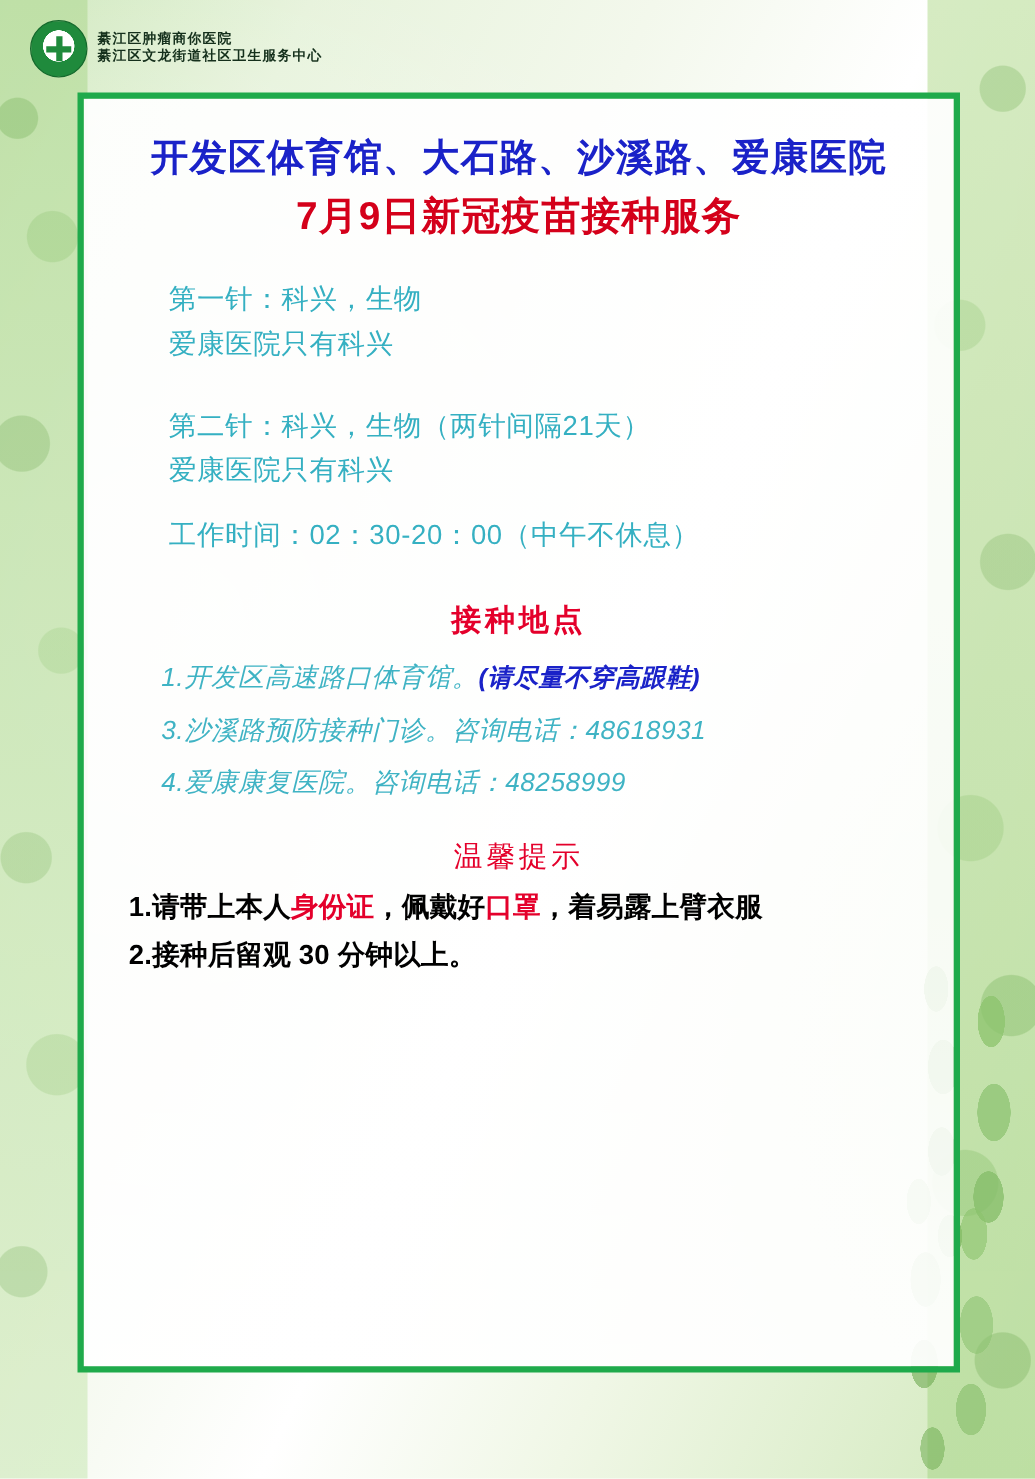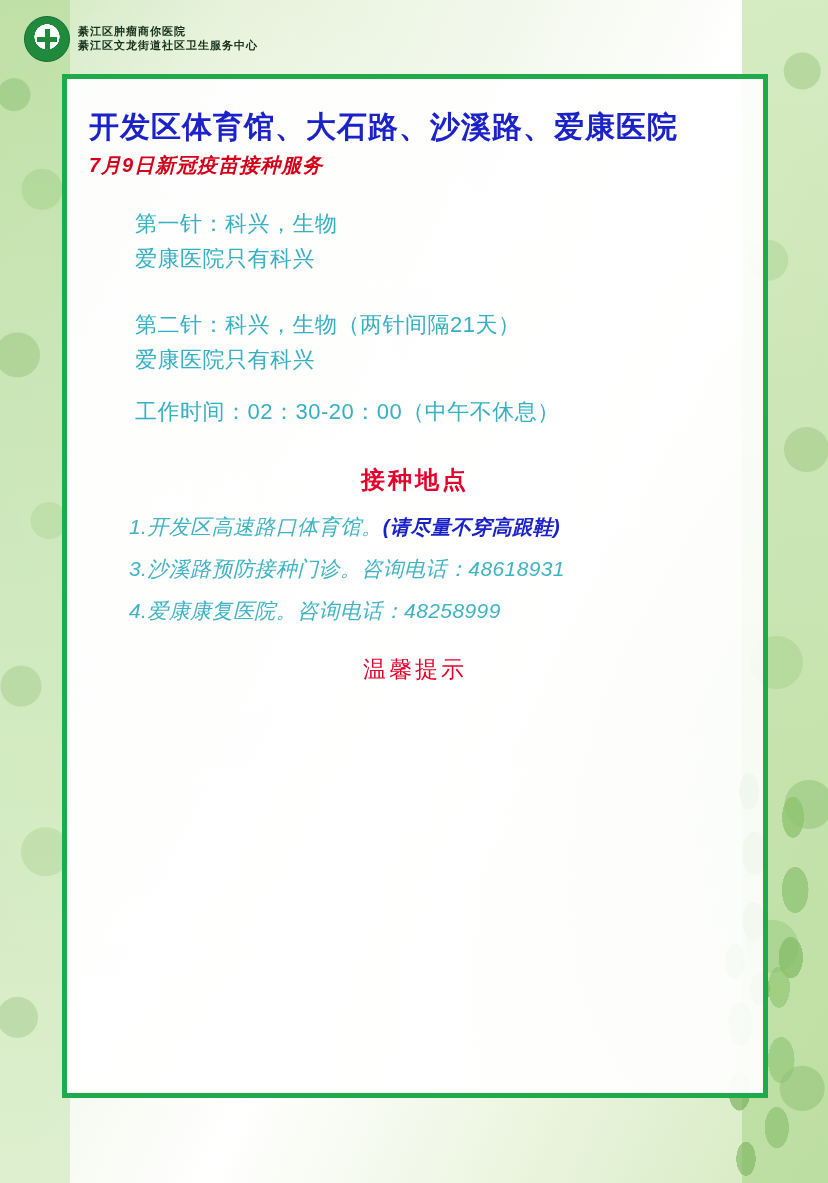--- a/index.html
+++ b/index.html
@@ -140,34 +140,33 @@
     height: 1024px;
     box-sizing: border-box;
     border: 5px solid #1faa4b;
     background:
       linear-gradient(180deg, rgba(255,255,255,0.92) 0%, rgba(255,255,255,0.86) 60%, rgba(255,255,255,0.94) 100%);
     padding: 26px 22px 14px 22px;
     z-index: 3;
   }
 
   .title-line {
-    text-align: left;
+    text-align: center;
     font-weight: bold;
     font-size: 30px;
     letter-spacing: 1px;
     color: #1a22c8;
     text-shadow: 1px 1px 0 rgba(255,255,255,0.9);
     line-height: 1.45;
     white-space: nowrap;
   }
   .title-line.second {
     color: #d4001a;
-    font-size: 20px;
+    font-size: 31px;
     margin-top: 2px;
-    font-style: italic;
   }
 
   .body-block {
     margin-top: 26px;
     padding-left: 46px;
   }
   .body-line {
     color: #35b0c2;
     font-size: 22px;
     line-height: 1.62;
@@ -273,15 +272,21 @@
       <div class="loc-item">
         <span>3.沙溪路预防接种门诊。咨询电话：48618931</span>
       </div>
       <div class="loc-item">
         <span>4.爱康康复医院。咨询电话：48258999</span>
       </div>
     </div>
 
     <div class="tips-title">温馨提示</div>
 
+    <div class="tips-list">
+      <div class="tip-item">
+        <span>1.请带上本人</span><span class="hl">身份证</span><span>，佩戴好</span><span class="hl">口罩</span><span>，着易露上臂衣服</span>
+      </div>
+      <div class="tip-item">2.接种后留观 30 分钟以上。</div>
+    </div>
 
   </div>
 </div>
 
 </body></html>

